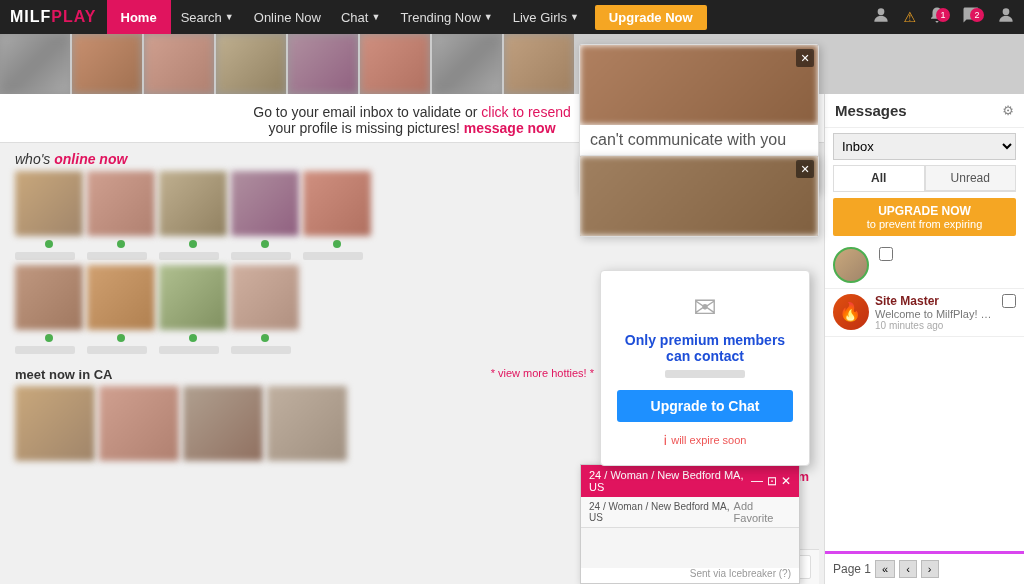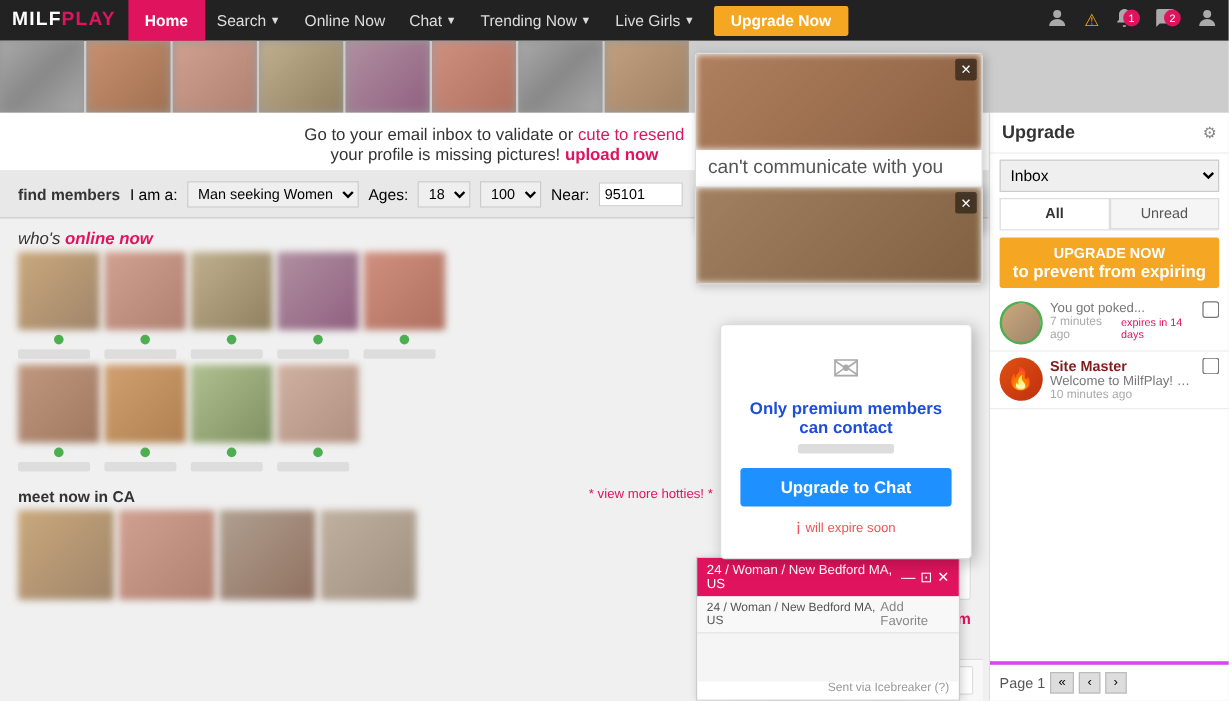--- a/index.html
+++ b/index.html
@@ -69,21 +69,21 @@
     .messages-panel { width: 200px; background: #fff; border-left: 1px solid #ddd; display: flex; flex-direction: column; height: 100%; }
     .messages-header { padding: 8px 10px; display: flex; align-items: center; justify-content: space-between; border-bottom: 1px solid #eee; }
     .messages-title { font-size: 15px; font-weight: bold; color: #333; }
     .gear-icon { color: #888; cursor: pointer; }
     .inbox-select { width: 100%; margin: 5px 8px; padding: 4px; border: 1px solid #ccc; font-size: 13px; width: calc(100% - 16px); }
     .tabs-row { display: flex; border-bottom: 1px solid #ddd; margin: 0 8px; }
     .tab { flex: 1; text-align: center; padding: 5px 0; font-size: 12px; cursor: pointer; color: #555; border: 1px solid #ddd; background: #f5f5f5; }
     .tab.active { background: #fff; border-bottom: none; font-weight: bold; color: #333; }
     .upgrade-box { background: #f5a623; margin: 6px 8px; padding: 6px; text-align: center; border-radius: 2px; cursor: pointer; }
     .upgrade-box .upgrade-label { color: #fff; font-weight: bold; font-size: 12px; }
-    .upgrade-box .prevent { color: #fff; font-size: 14px; font-weight: bold; }
+    .upgrade-box .prevent { color: #fff; font-size: 11px; }
     .msg-item { display: flex; align-items: flex-start; padding: 5px 8px; border-bottom: 1px solid #eee; cursor: pointer; position: relative; }
     .msg-avatar { width: 36px; height: 36px; border-radius: 50%; background: linear-gradient(135deg, #bbb, #999); flex-shrink: 0; margin-right: 6px; }
     .msg-avatar.online { border: 2px solid #4caf50; }
     .msg-content { flex: 1; min-width: 0; }
     .msg-sender { font-size: 12px; font-weight: bold; color: #7f1d1d; }
     .msg-preview { font-size: 11px; color: #777; white-space: nowrap; overflow: hidden; text-overflow: ellipsis; }
     .msg-time { font-size: 10px; color: #aaa; }
     .expires { color: #e0145e; font-size: 9px; }
     .msg-checkbox { width: 14px; height: 14px; margin-left: 4px; }
     .page-controls { margin-top: auto; padding: 6px 8px; display: flex; align-items: center; font-size: 12px; color: #555; border-top: 3px solid #d946ef; }
@@ -204,42 +204,26 @@
       <div class="photo-thumb-inner" style="background:linear-gradient(135deg,#c0a080,#a08060);"></div>
     </div>
 </div>
 
 <div class="main-wrapper">
 
   <div class="content-area">
 
     <div class="validate-bar">
       <span>Go to your email inbox to validate or</span>
-      <a>cute to resend</a>
+      <a>click to resend</a>
       <br>
       <span>your profile is missing pictures!</span>
-      <a style="color:#e0145e;font-weight:bold;">upload now</a>
-    </div>
-
-    <div class="search-bar">
-      <label>find members</label>
-      <span>I am a:</span>
-      <select>
-        <option>Man seeking Women</option>
-      </select>
-      <span>Ages:</span>
-      <select>
-        <option>18</option>
-      </select>
-      <select>
-        <option>100</option>
-      </select>
-      <span>Near:</span>
-      <input type="text" value="95101" style="">
-    </div>
+      <a style="color:#e0145e;font-weight:bold;">message now</a>
+    </div>
+
 
     <div class="section-header">
       <span class="section-title">
         <span>who's</span>
         <span style="color:#e0145e;font-weight:bold;">online now</span>
       </span>
       <a class="view-all">view all »</a>
     </div>
 
     <div class="members-grid">
@@ -301,46 +285,37 @@
           </div>
         </div>
 
       </div>
     </div>
 
   </div>
 
   <div class="messages-panel">
     <div class="messages-header">
-      <span class="messages-title">Upgrade</span>
+      <span class="messages-title">Messages</span>
       <span class="gear-icon">⚙</span>
     </div>
     <select class="inbox-select">
       <option>Inbox</option>
     </select>
     <div class="tabs-row">
       <div class="tab active">All</div>
       <div class="tab">Unread</div>
     </div>
     <div class="upgrade-box">
       <div class="upgrade-label">UPGRADE NOW</div>
       <div class="prevent">to prevent from expiring</div>
     </div>
 
     <div class="msg-item">
       <div class="msg-avatar online" style="background:linear-gradient(135deg,#c9a87c,#a0856a);"></div>
-      <div class="msg-content">
-        <div style="display:flex;align-items:center;">
-          <span class="msg-preview">You got poked...</span>
-        </div>
-        <div style="display:flex;align-items:center;gap:4px;">
-          <span class="msg-time">7 minutes ago</span>
-          <span class="expires">expires in 14 days</span>
-        </div>
-      </div>
       <input type="checkbox" class="msg-checkbox" style="">
     </div>
 
     <div class="msg-item">
       <div class="msg-avatar" style="background:linear-gradient(135deg,#e05010,#c03010);border-radius:50%;display:flex;align-items:center;justify-content:center;font-size:18px;">🔥</div>
       <div class="msg-content">
         <div class="msg-sender">Site Master</div>
         <div class="msg-preview">Welcome to MilfPlay! He...</div>
         <div class="msg-time">10 minutes ago</div>
       </div>

